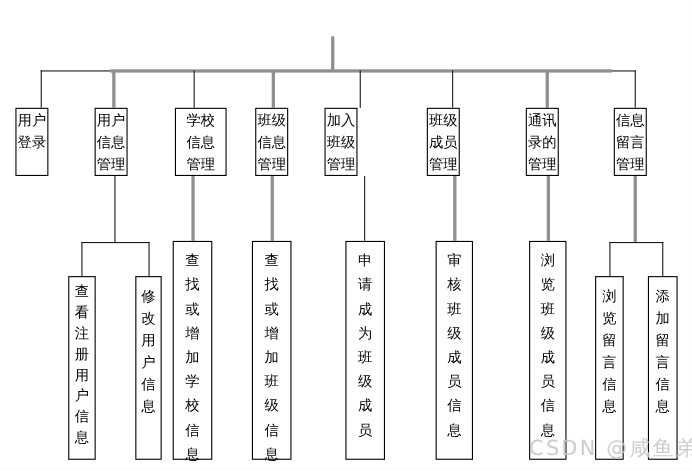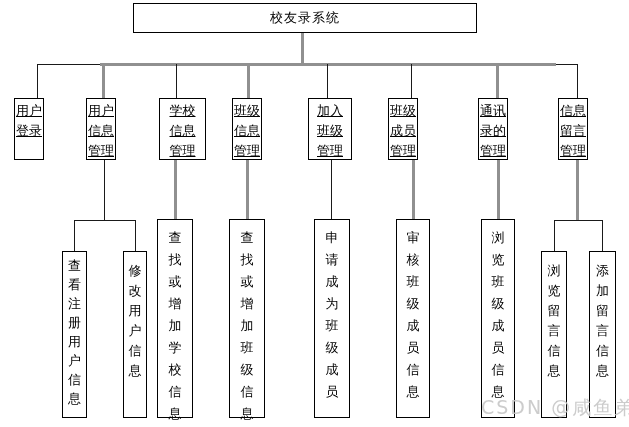--- a/index.html
+++ b/index.html
@@ -7,41 +7,38 @@
   #canvas {
     position:relative; width:629px; height:427px; background:#ffffff;
     overflow:hidden; color:#000;
   }
   .box {
     position:absolute; box-sizing:border-box;
     border:1px solid #000; background:#fff; text-align:center;
   }
   .label { display:block; white-space:pre-line; }
   .root-box .label { font-size:13px; line-height:28px; letter-spacing:1px; }
-  .lvl2 .label { font-size:13px; line-height:20px; padding-top:2px;text-decoration:underline; }
+  .lvl2 .label { font-size:13px; line-height:20px; padding-top:2px; }
   .vtall .label { font-size:13px; line-height:22px; padding-top:7px; }
   .vshort8 .label { font-size:13px; line-height:19px; padding-top:4px; }
   .vshort6 .label { font-size:13px; line-height:20px; padding-top:9px; }
   .vline, .hline { position:absolute; }
   .dark { background:#1a1a1a; }
   .gray { background:#909090; }
   .watermark {
     position:absolute; left:481px; top:395px; z-index:5;
     font-size:19px; letter-spacing:2px; color:rgba(198,198,198,0.9);
     white-space:nowrap;
   }
 </style>
 </head>
 <body>
 
 <div id="canvas">
 
-  <div class="box root-box" style="left:133px;top:3px;width:344px;height:30px;">
-    <span class="label">校友录系统</span>
-  </div>
 
   <div class="vline gray" style="left:301px;top:33px;width:3px;height:31px;"></div>
   <div class="hline dark" style="left:37px;top:64px;width:541px;height:1px;"></div>
   <div class="hline gray" style="left:100px;top:63px;width:456px;height:3px;"></div>
 
   <div class="vline dark" style="left:37px;top:64px;width:1px;height:34px;"></div>
   <div class="vline gray" style="left:102px;top:64px;width:3px;height:34px;"></div>
   <div class="vline dark" style="left:176px;top:64px;width:1px;height:34px;"></div>
   <div class="vline gray" style="left:247px;top:64px;width:3px;height:34px;"></div>
   <div class="vline dark" style="left:327px;top:64px;width:1px;height:34px;"></div>
@@ -61,21 +58,21 @@
   <div class="box lvl2" style="left:159px;top:98px;width:47px;height:62px;">
     <span class="label">学校
 信息
 管理</span>
   </div>
   <div class="box lvl2" style="left:232px;top:98px;width:30px;height:62px;">
     <span class="label">班级
 信息
 管理</span>
   </div>
-  <div class="box lvl2" style="left:308px;top:98px;width:44px;height:62px;">
+  <div class="box lvl2" style="left:295px;top:98px;width:30px;height:62px;">
     <span class="label">加入
 班级
 管理</span>
   </div>
   <div class="box lvl2" style="left:388px;top:98px;width:30px;height:62px;">
     <span class="label">班级
 成员
 管理</span>
   </div>
   <div class="box lvl2" style="left:478px;top:98px;width:30px;height:62px;">

